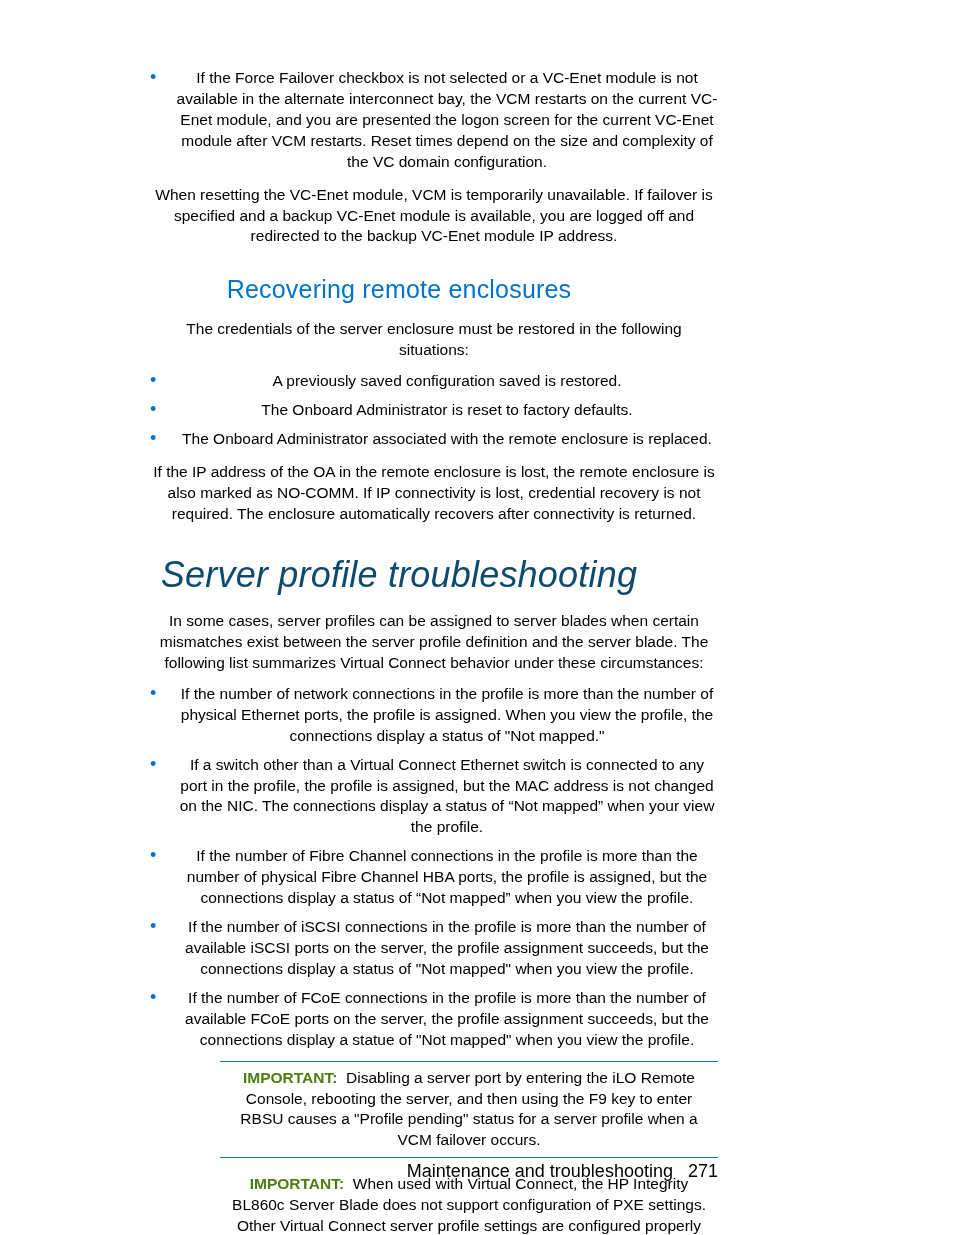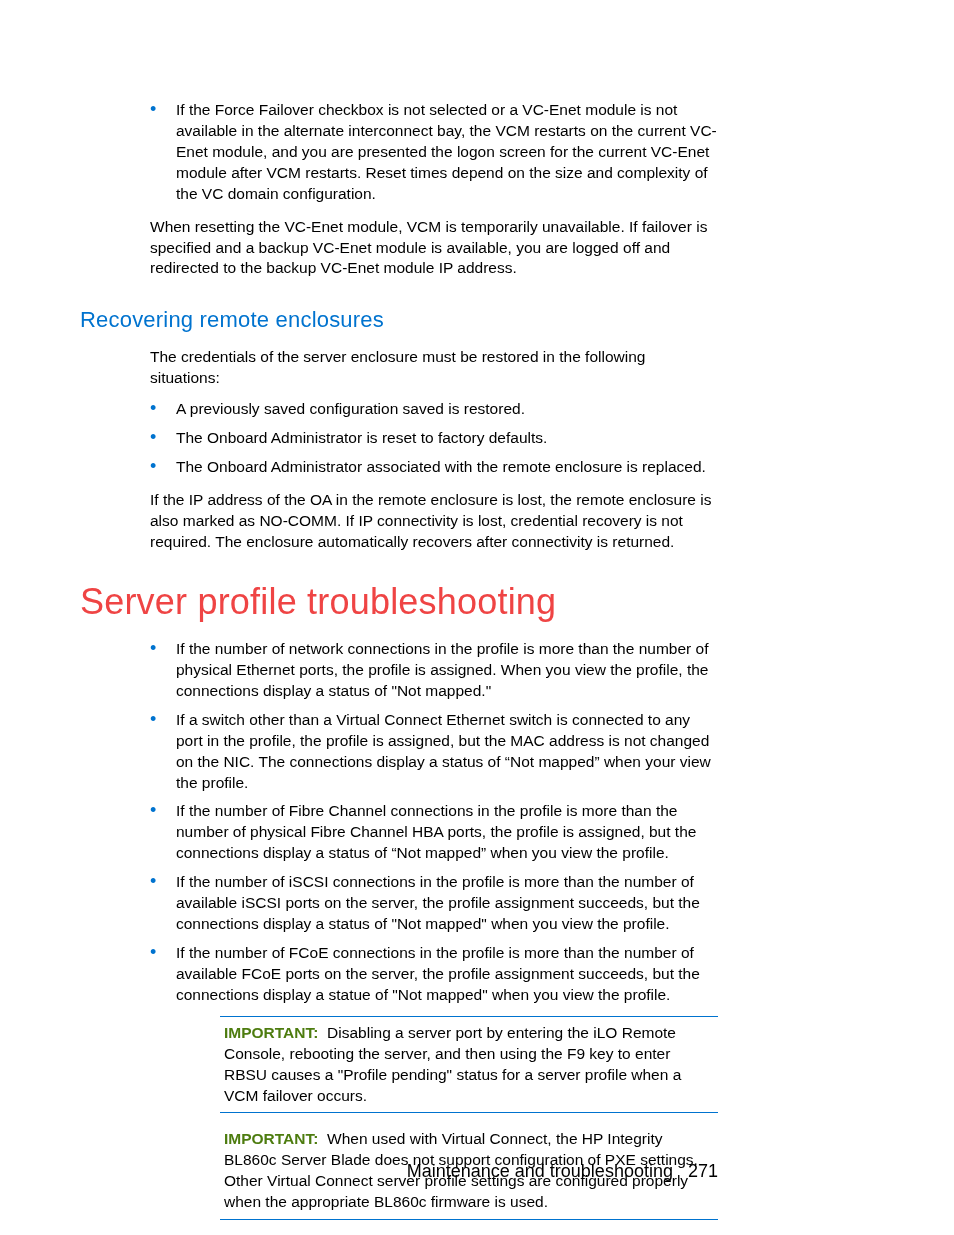--- a/index.html
+++ b/index.html
@@ -12,21 +12,22 @@
     color: #000;
     background: #fff;
     font-size: 15.5px;
     line-height: 1.35;
   }
   .page {
     position: relative;
     width: 798px;
     height: 1235px;
     box-sizing: border-box;
-    padding: 100px 80px 0 80px;
+    padding: 68px 80px 0 80px;
+    text-align: center;
   }
   .body-indent {
     margin-left: 70px;
   }
   ul.bullets {
     list-style: none;
     margin: 0 0 8px 0;
     padding: 0;
   }
   ul.bullets > li {
@@ -41,31 +42,32 @@
     top: 0;
     color: #0073cf;
     font-size: 18px;
     line-height: 1;
   }
   p.para {
     margin: 12px 0 10px 0;
   }
   h2.h2 {
     font-weight: 300;
-    font-size: 22px;
+    font-size: 25px;
     color: #0073cf;
     margin: 26px 0 8px 0;
     letter-spacing: 0.2px;
   }
   h1.h1 {
     font-weight: 300;
     font-size: 36px;
-    color: #ef4444;
+    color: #0c4a6e;
     margin: 26px 0 12px 0;
     letter-spacing: 0.2px;
+    font-style: italic;
   }
   .callout {
     margin: 10px 0 10px 70px;
     border-top: 1px solid #0073cf;
     border-bottom: 1px solid #0073cf;
     padding: 6px 4px 6px 4px;
   }
   .callout.second {
     border-top: none;
   }
@@ -100,20 +102,21 @@
       <li>A previously saved configuration saved is restored.</li>
       <li>The Onboard Administrator is reset to factory defaults.</li>
       <li>The Onboard Administrator associated with the remote enclosure is replaced.</li>
     </ul>
     <p class="para">If the IP address of the OA in the remote enclosure is lost, the remote enclosure is also marked as NO-COMM. If IP connectivity is lost, credential recovery is not required. The enclosure automatically recovers after connectivity is returned.</p>
   </div>
 
   <h1 class="h1">Server profile troubleshooting</h1>
 
   <div class="body-indent">
+    <p class="para">In some cases, server profiles can be assigned to server blades when certain mismatches exist between the server profile definition and the server blade. The following list summarizes Virtual Connect behavior under these circumstances:</p>
     <ul class="bullets">
       <li>If the number of network connections in the profile is more than the number of physical Ethernet ports, the profile is assigned. When you view the profile, the connections display a status of "Not mapped."</li>
       <li>If a switch other than a Virtual Connect Ethernet switch is connected to any port in the profile, the profile is assigned, but the MAC address is not changed on the NIC. The connections display a status of “Not mapped” when your view the profile.</li>
       <li>If the number of Fibre Channel connections in the profile is more than the number of physical Fibre Channel HBA ports, the profile is assigned, but the connections display a status of “Not mapped” when you view the profile.</li>
       <li>If the number of iSCSI connections in the profile is more than the number of available iSCSI ports on the server, the profile assignment succeeds, but the connections display a status of "Not mapped" when you view the profile.</li>
       <li>If the number of FCoE connections in the profile is more than the number of available FCoE ports on the server, the profile assignment succeeds, but the connections display a statue of "Not mapped" when you view the profile.</li>
     </ul>
 
     <div class="callout">
       <span class="important-label">IMPORTANT:</span>&nbsp;&nbsp;<span>Disabling a server port by entering the iLO Remote Console, rebooting the server, and then using the F9 key to enter RBSU causes a "Profile pending" status for a server profile when a VCM failover occurs.</span>

